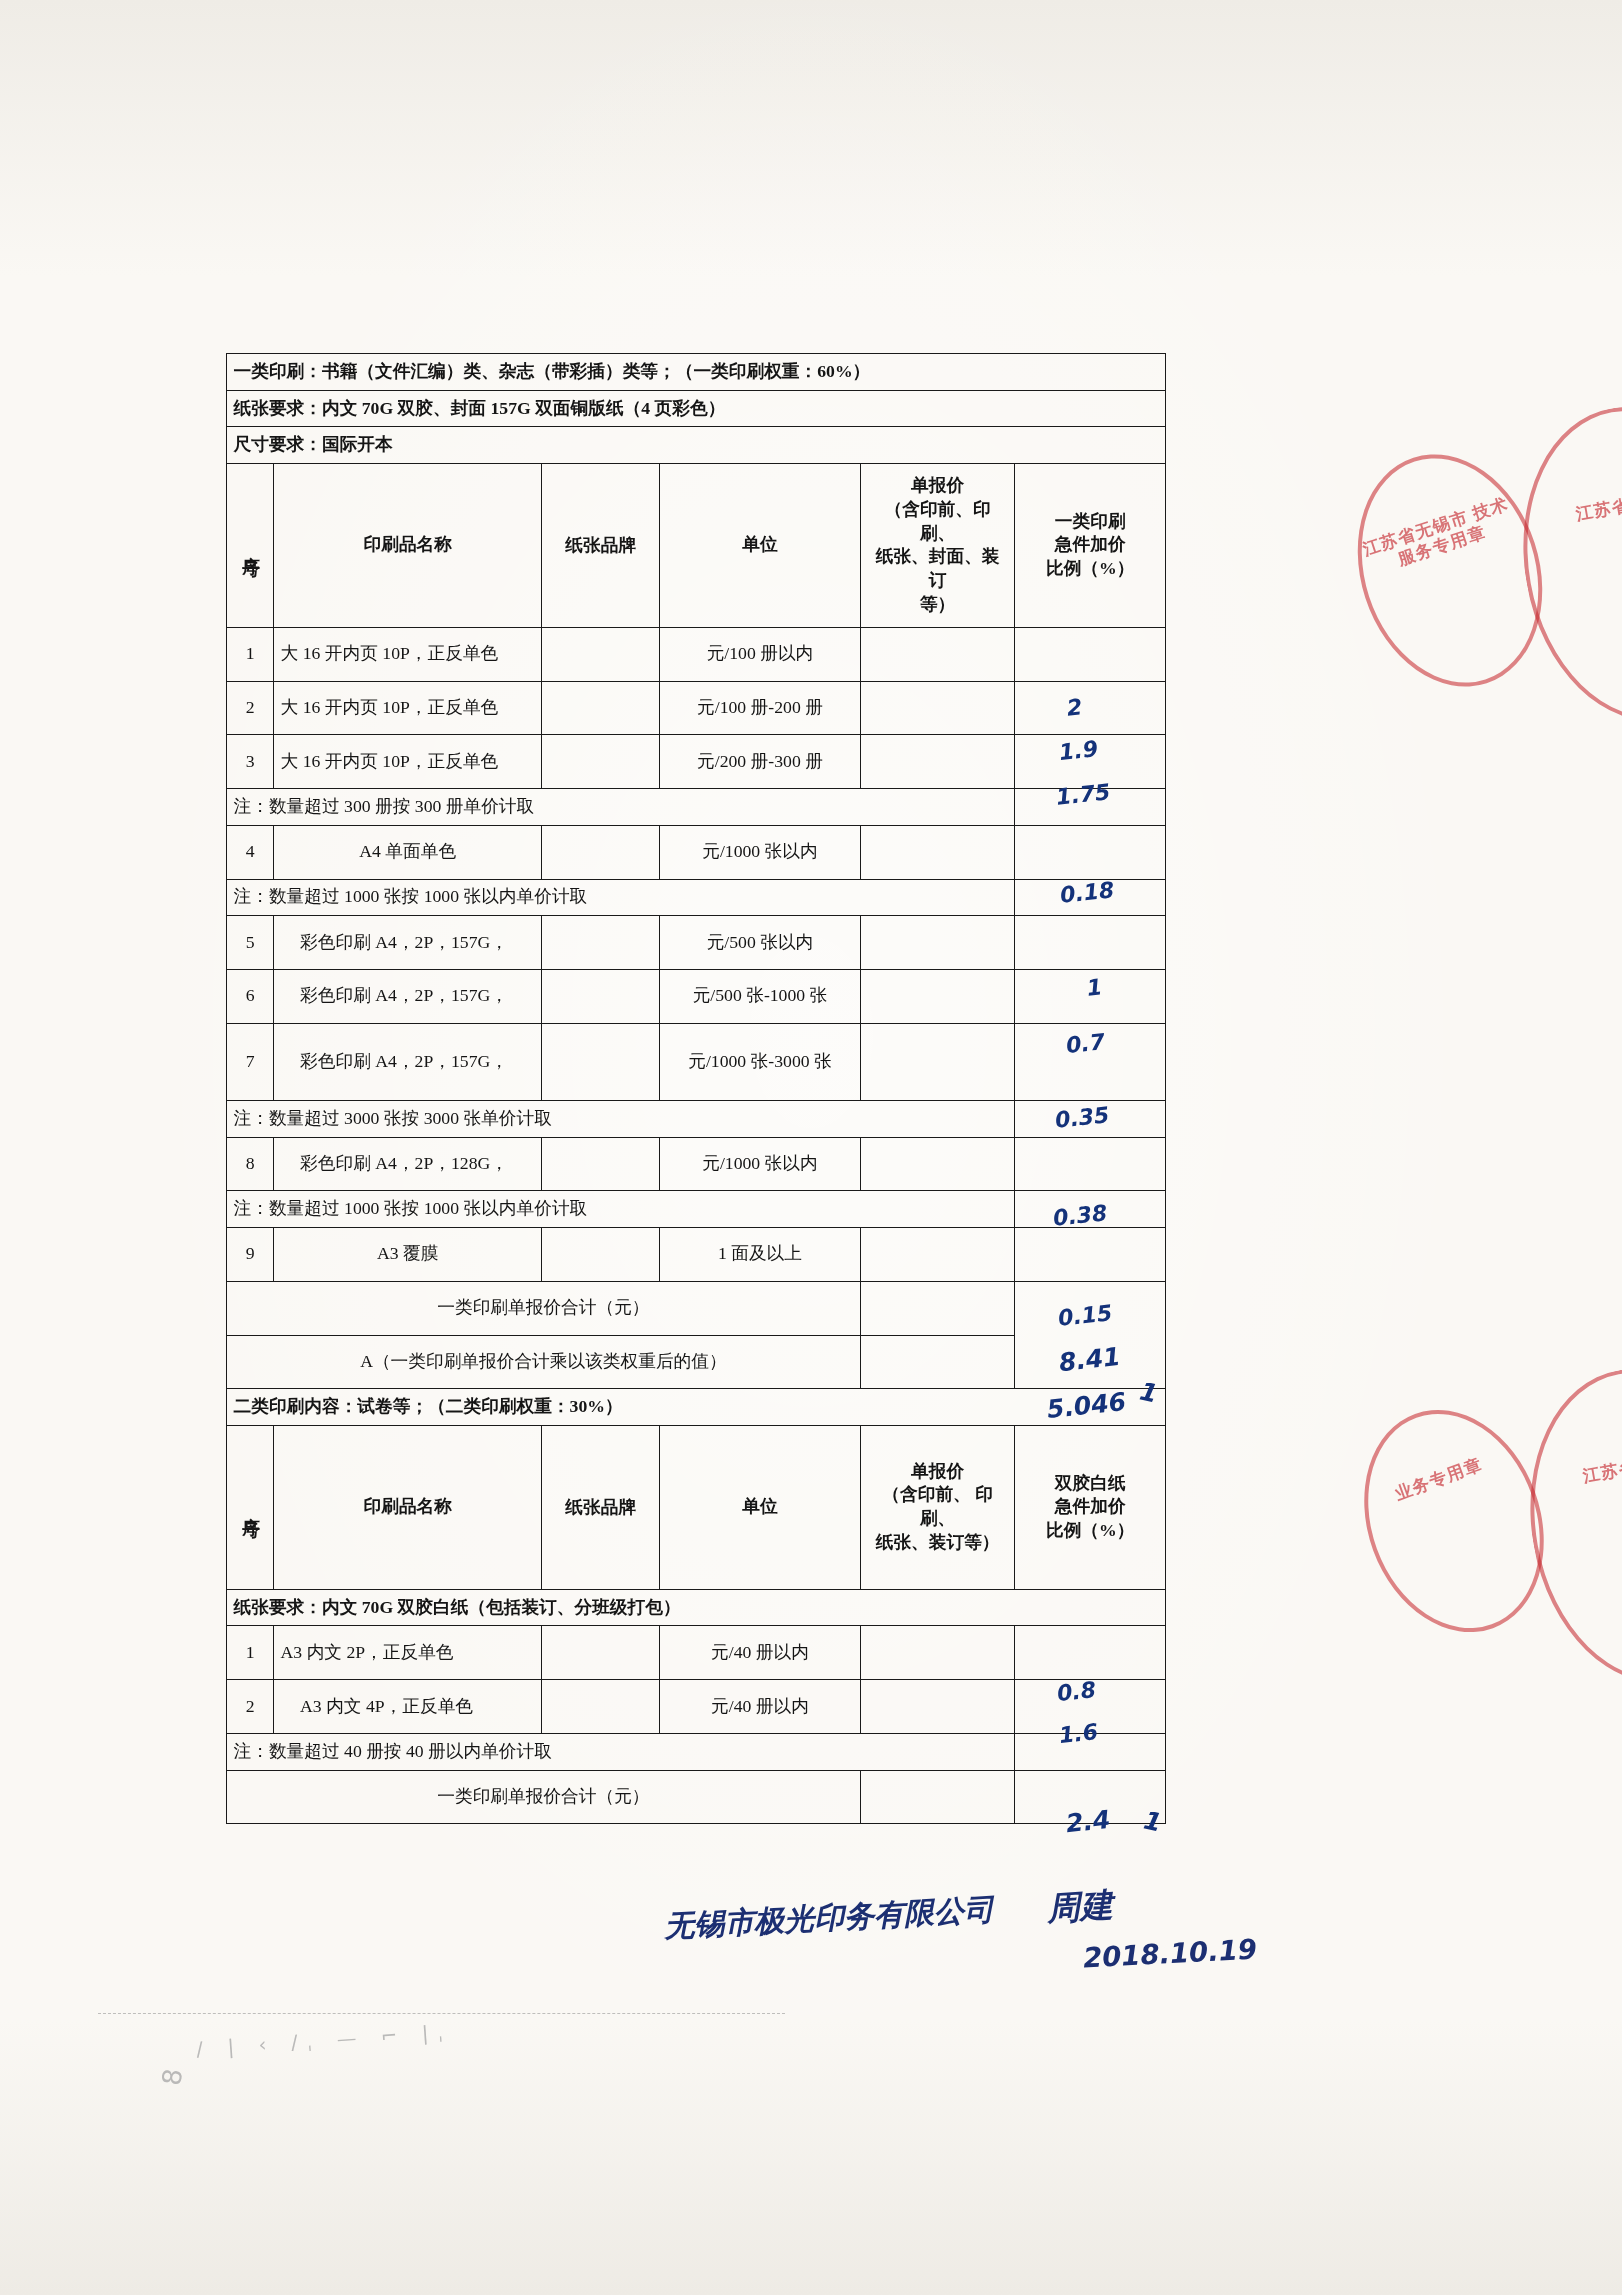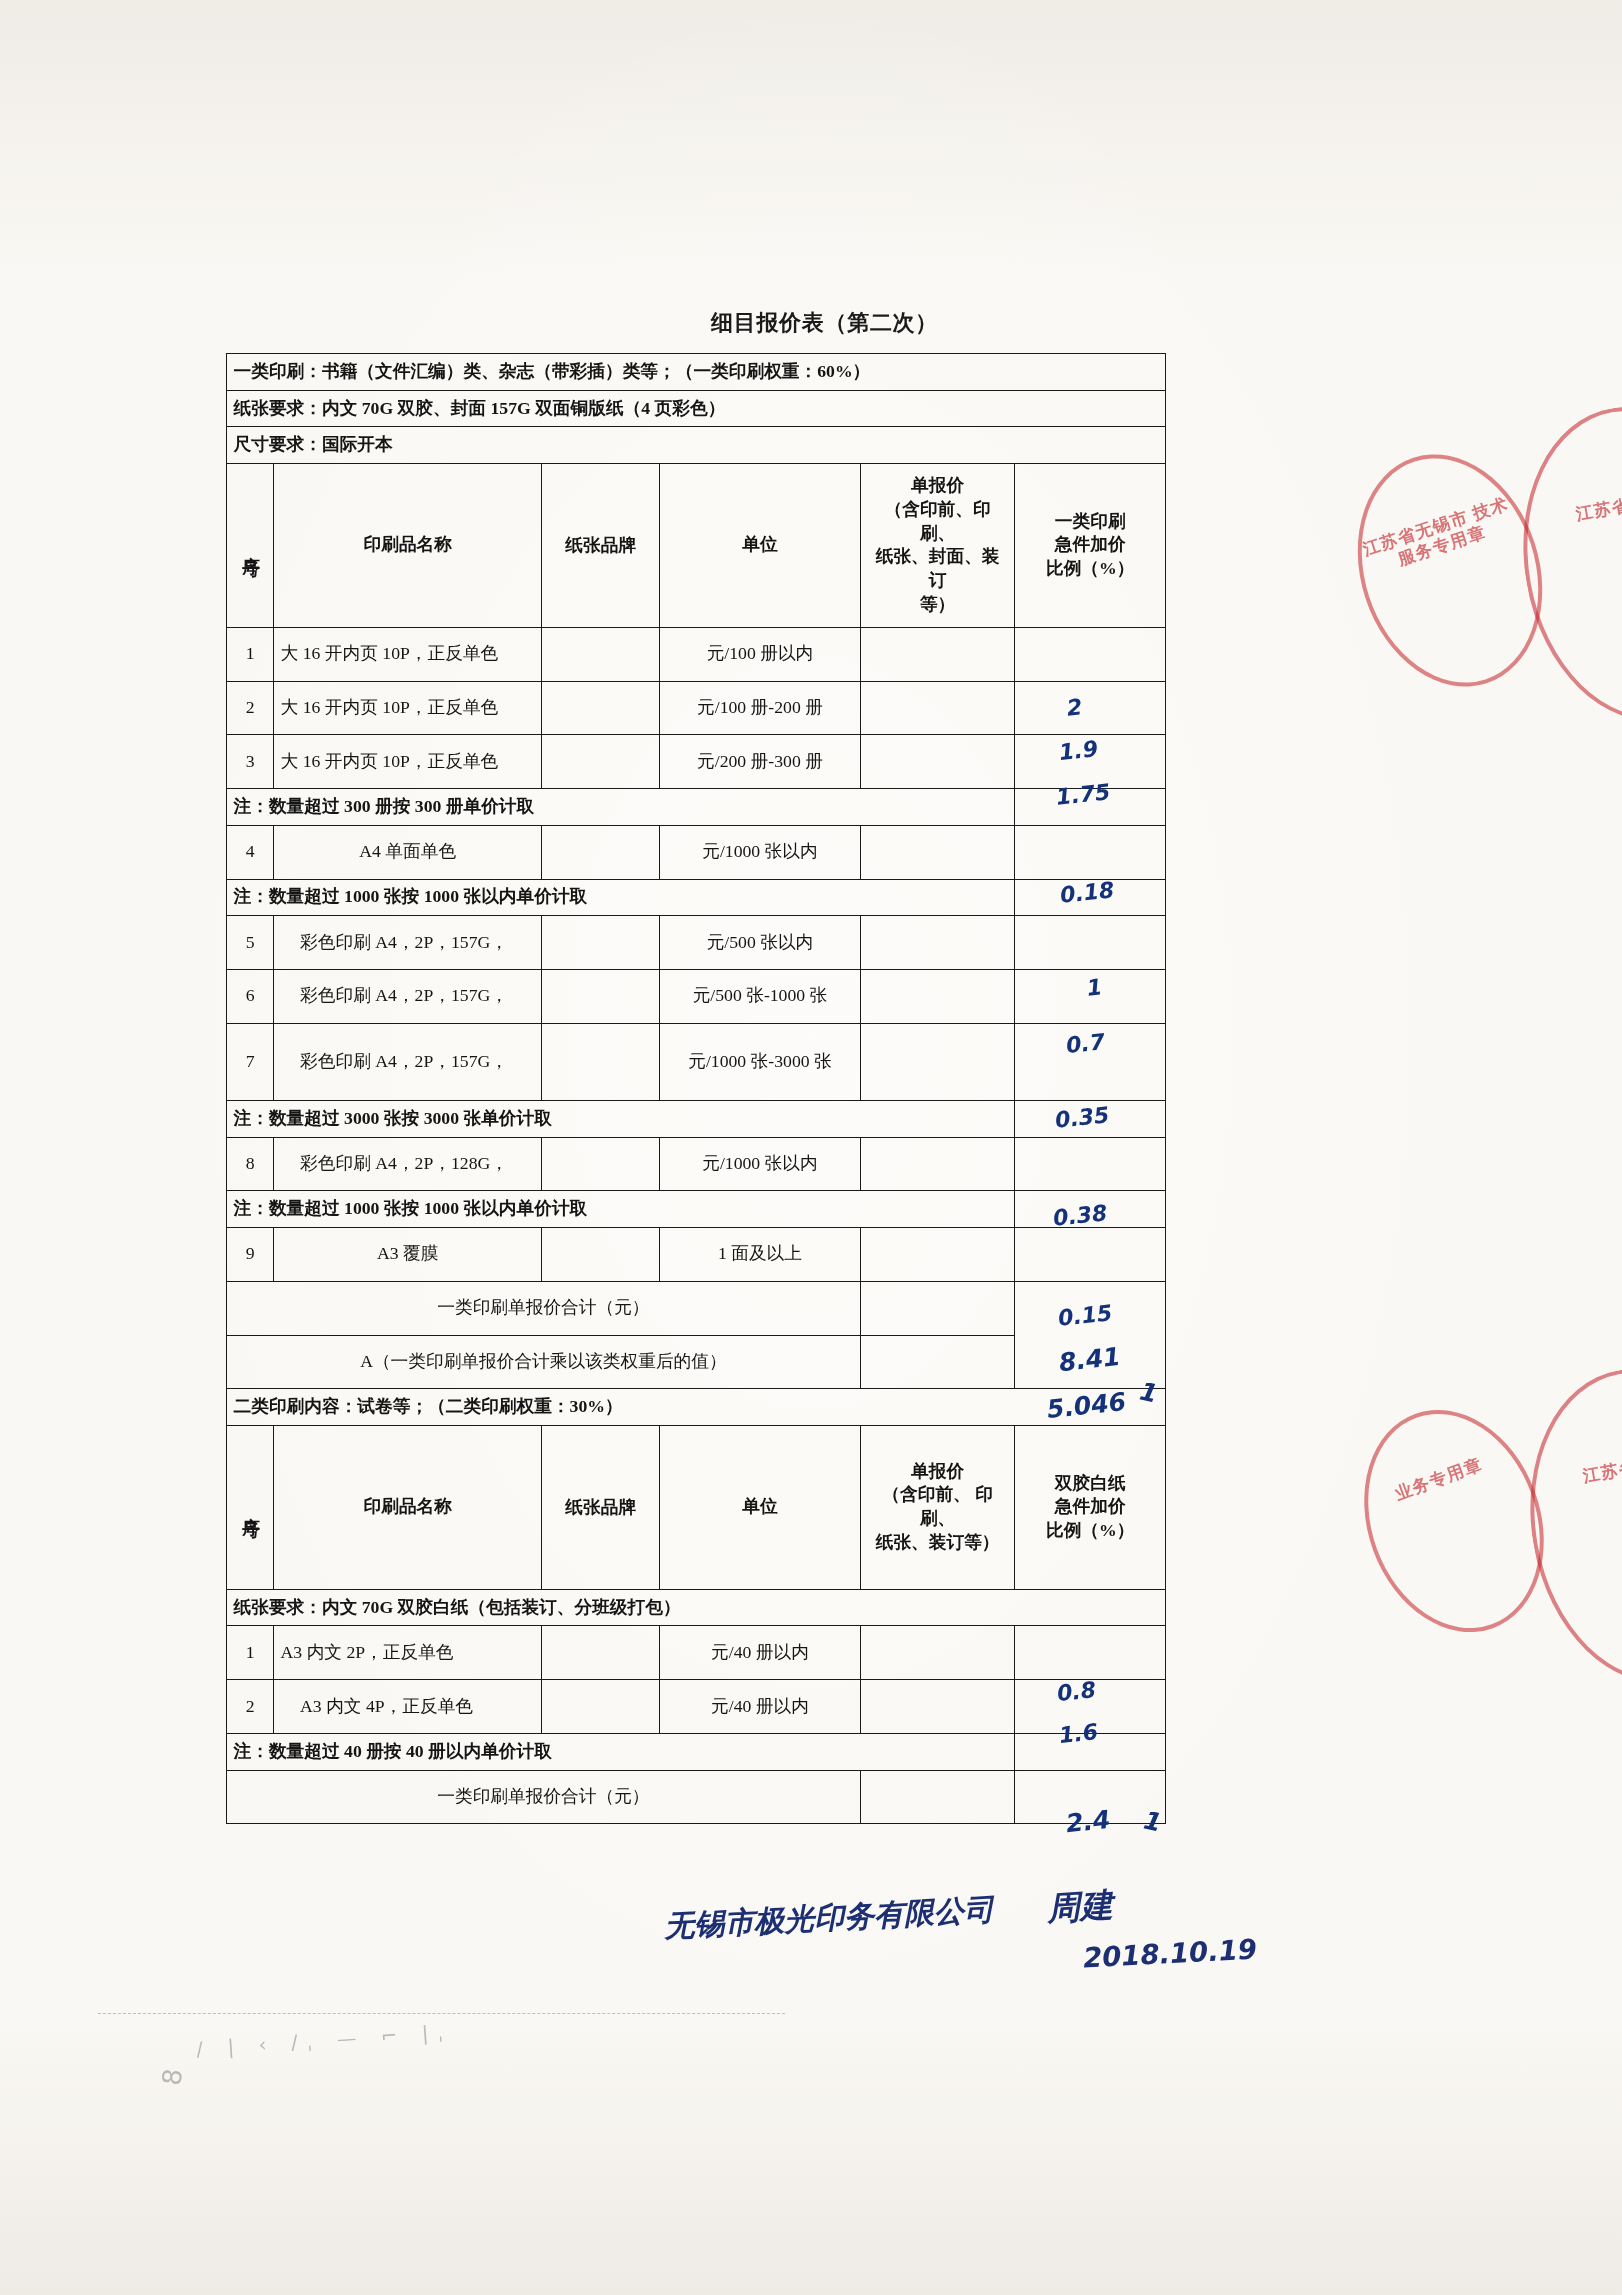--- a/index.html
+++ b/index.html
@@ -59,21 +59,21 @@
   table.quote td {
     border: 1.3px solid #1a1a1a;
     padding: 5.9px 6.5px;
     font-size: 17.7px;
     line-height: 1.35;
     vertical-align: middle;
   }
   .b { font-weight: bold; }
   .c { text-align: center; }
   .l { text-align: left; }
-  .note td { font-weight: bold; }
+  .note td { font-weight: normal; }
   .hdr td {
     text-align: center;
     font-weight: bold;
     font-size: 17px;
     line-height: 1.4;
   }
   .rowtall td { height: 41px; }
   .rowhdr td { height: 151px; }
   .spanrow td { font-weight: bold; }
   .sum td { font-weight: normal; text-align: center; }
@@ -134,21 +134,20 @@
     position: absolute;
     border-top: 1.3px dashed rgba(120,120,120,0.45);
   }
 </style>
 </head>
 <body>
 
 <div id="page">
   <div id="sheet">
 
-    <div class="doc-title">细目报价表（第二次）</div>
 
     <table class="quote">
       <colgroup>
         <col style="width:46px">
         <col style="width:262px">
         <col style="width:115px">
         <col style="width:196px">
         <col style="width:151px">
         <col style="width:147px">
       </colgroup>

